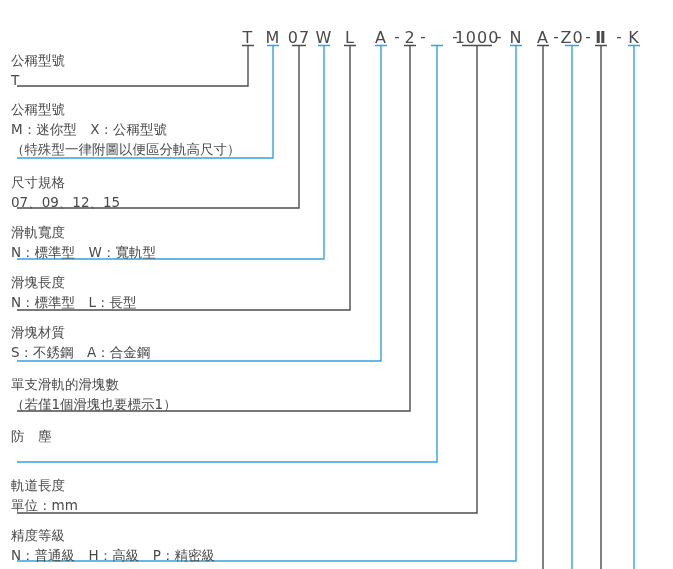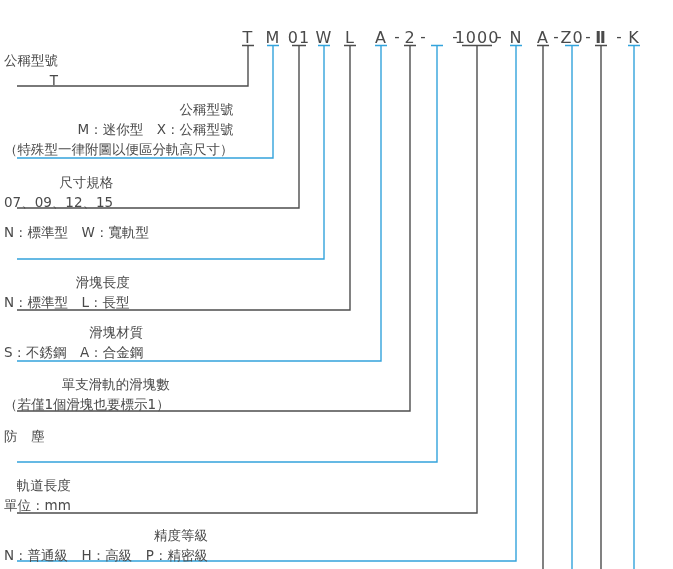--- a/index.html
+++ b/index.html
@@ -29,44 +29,43 @@
     color:var(--text-color,#4a4a4a);
   }
   .roman{font-weight:bold;}
   
   .wires{position:absolute;left:0;top:0;width:673px;height:569px;}
   .ln-dark{stroke:var(--line-dark,#4d4d4d);stroke-width:1.4;fill:none;}
   .ln-blue{stroke:var(--accent-blue,#33a3dc);stroke-width:1.4;fill:none;}
   
   .section{
     position:absolute;
-    left:4px;
+    left:11px;
     white-space:nowrap;
-    text-align:right;
   }
   .sec-title{
     font-size:13.5px;
     line-height:20px;
     color:var(--text-color,#4a4a4a);
   }
   .sec-content,.sec-note{
     font-size:13.5px;
     line-height:20px;
     color:var(--text-color,#4a4a4a);
   }
 </style>
 </head>
 <body>
 
 <div class="canvas">
 
   <div>
     <span class="code-part" style="left:248px">T</span>
     <span class="code-part" style="left:273px">M</span>
-    <span class="code-part" style="left:299px">01</span>
+    <span class="code-part" style="left:299px">07</span>
     <span class="code-part" style="left:324px">W</span>
     <span class="code-part" style="left:350px">L</span>
     <span class="code-part" style="left:381px">A</span>
     <span class="code-sep" style="left:397px">-</span>
     <span class="code-part" style="left:410px">2</span>
     <span class="code-sep" style="left:423px">-</span>
     <span class="code-part" style="left:437px"></span>
     <span class="code-sep" style="left:455px">-</span>
     <span class="code-part" style="left:477px">1000</span>
     <span class="code-sep" style="left:499px">-</span>
@@ -107,20 +106,21 @@
     <div class="sec-content">M：迷你型　X：公稱型號</div>
     <div class="sec-note">（特殊型一律附圖以便區分軌高尺寸）</div>
   </div>
 
   <div class="section" style="top:172px">
     <div class="sec-title">尺寸規格</div>
     <div class="sec-content">07、09、12、15</div>
   </div>
 
   <div class="section" style="top:222px">
+    <div class="sec-title">滑軌寬度</div>
     <div class="sec-content">N：標準型　W：寬軌型</div>
   </div>
 
   <div class="section" style="top:272px">
     <div class="sec-title">滑塊長度</div>
     <div class="sec-content">N：標準型　L：長型</div>
   </div>
 
   <div class="section" style="top:322px">
     <div class="sec-title">滑塊材質</div>

